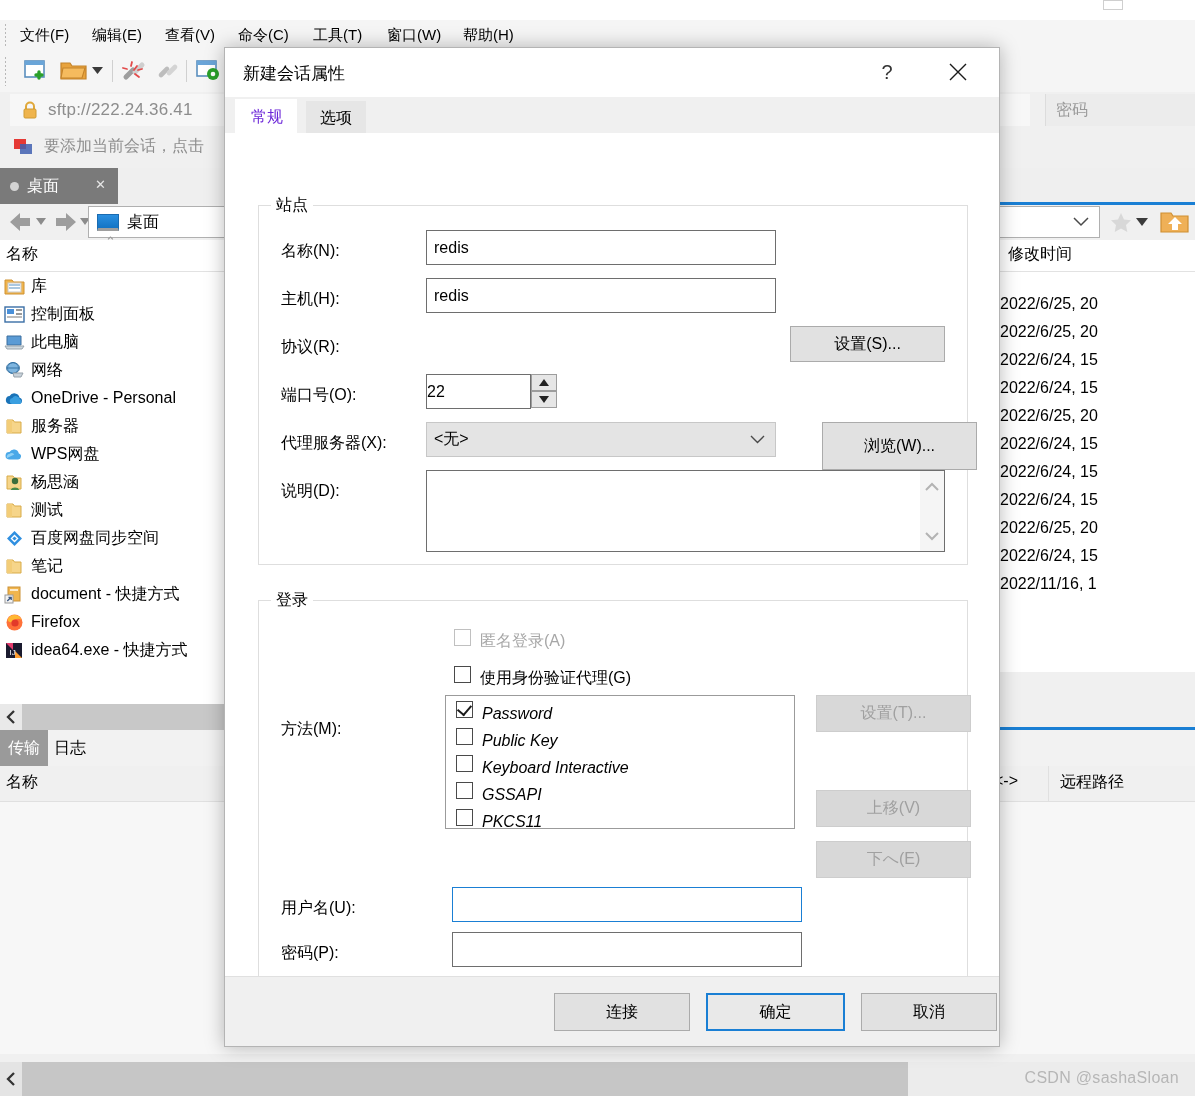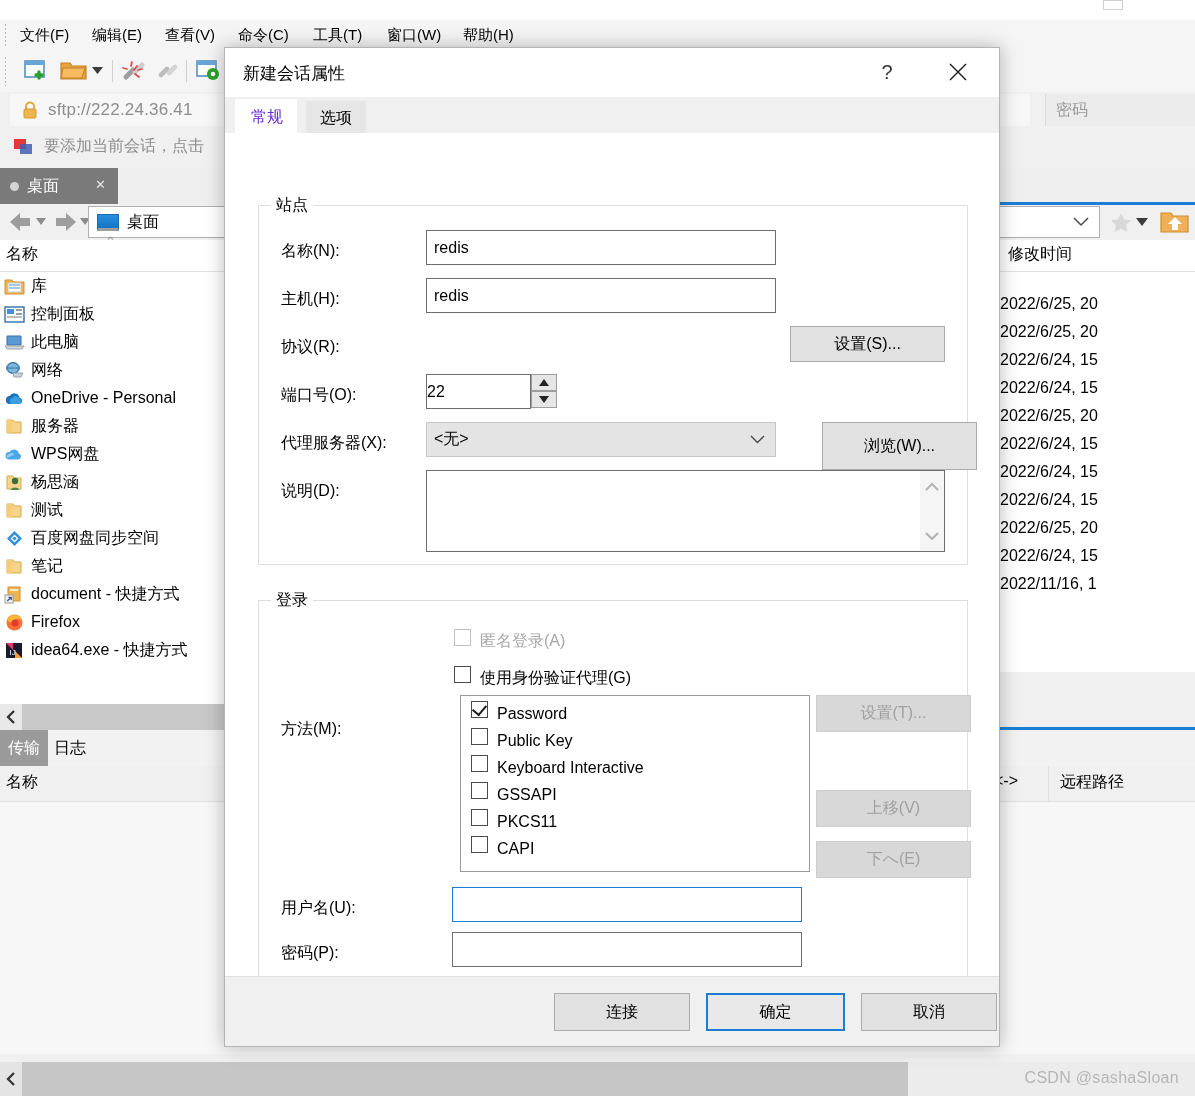--- a/index.html
+++ b/index.html
@@ -635,21 +635,21 @@
           <span class="cbox disabled"></span>
           <span class="cblabel disabled">匿名登录(A)</span>
         </div>
 
         <div class="cbrow" style="left:195px; top:59px;">
           <span class="cbox"></span>
           <span class="cblabel">使用身份验证代理(G)</span>
         </div>
 
         <div class="flabel" style="left:22px; top:118px;">方法(M):</div>
-        <div class="listbox" style="left:201px; top:94px; width:350px; height:177px;" id="method-list">
+        <div class="listbox" style="left:186px; top:94px; width:350px; height:134px;font-style:italic;" id="method-list">
             <div class="li">
               <span class="cbox">
                 <span class="tick"></span>
               </span>
               <span class="cblabel">Password</span>
             </div>
             <div class="li">
               <span class="cbox"></span>
               <span class="cblabel">Public Key</span>
             </div>

